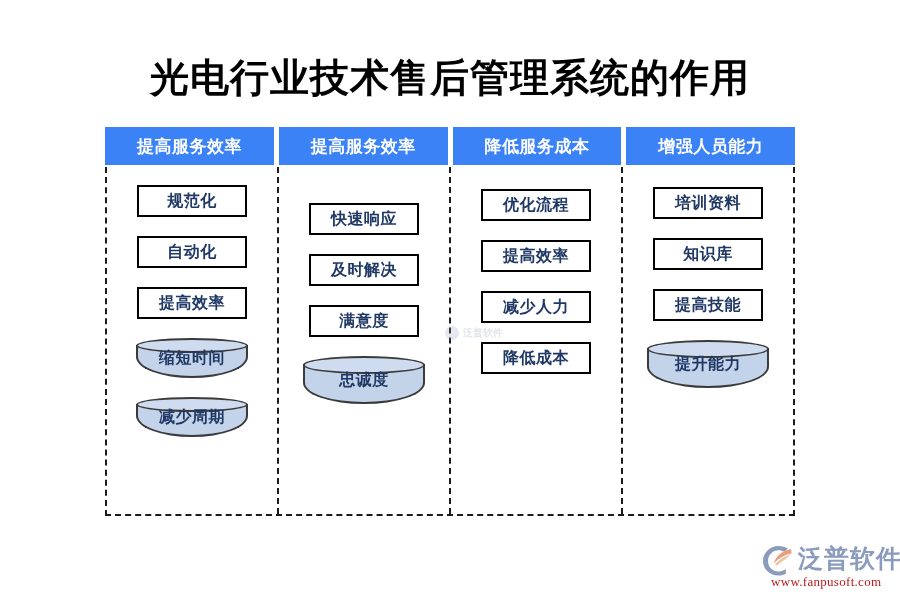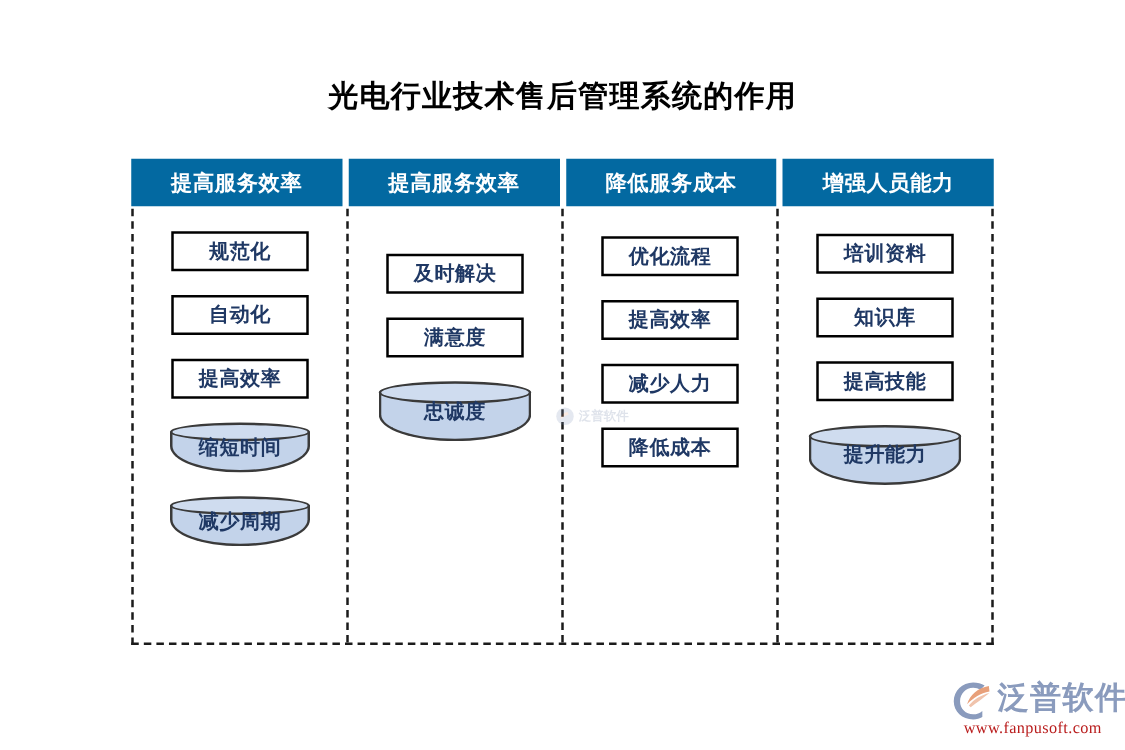--- a/index.html
+++ b/index.html
@@ -22,41 +22,41 @@
     height: 600px;
   }
 
   
   #page-title {
     position: absolute;
     left: 0;
     top: 58px;
     width: 900px;
     text-align: center;
-    font-size: 24px;
+    font-size: 39px;
     font-weight: bold;
     color: #000000;
     letter-spacing: 1px;
     line-height: 40px;
     white-space: nowrap;
   }
 
   
   #header-row {
     position: absolute;
     left: 105px;
     top: 127px;
     width: 690px;
     height: 38px;
     display: flex;
     gap: 5px;
   }
   .col-header {
     flex: 1 1 0;
-    background: #0369a1;
+    background: #3b82f6;
     color: #ffffff;
     font-size: 17px;
     font-weight: bold;
     display: flex;
     align-items: center;
     justify-content: center;
     letter-spacing: 0.5px;
     white-space: nowrap;
   }
 
@@ -254,20 +254,25 @@
           </div>
           <div class="node-cyl">
             <div class="cyl-body"></div>
             <div class="cyl-top"></div>
             <span class="node-label">减少周期</span>
           </div>
         </div>
     </div>
     <div class="grid-col off-1">
       <div class="col-inner">
+          <div class="node">
+            <div class="node-rect">
+              <span class="node-label">快速响应</span>
+            </div>
+          </div>
           <div class="node">
             <div class="node-rect">
               <span class="node-label">及时解决</span>
             </div>
           </div>
           <div class="node">
             <div class="node-rect">
               <span class="node-label">满意度</span>
             </div>
           </div>

